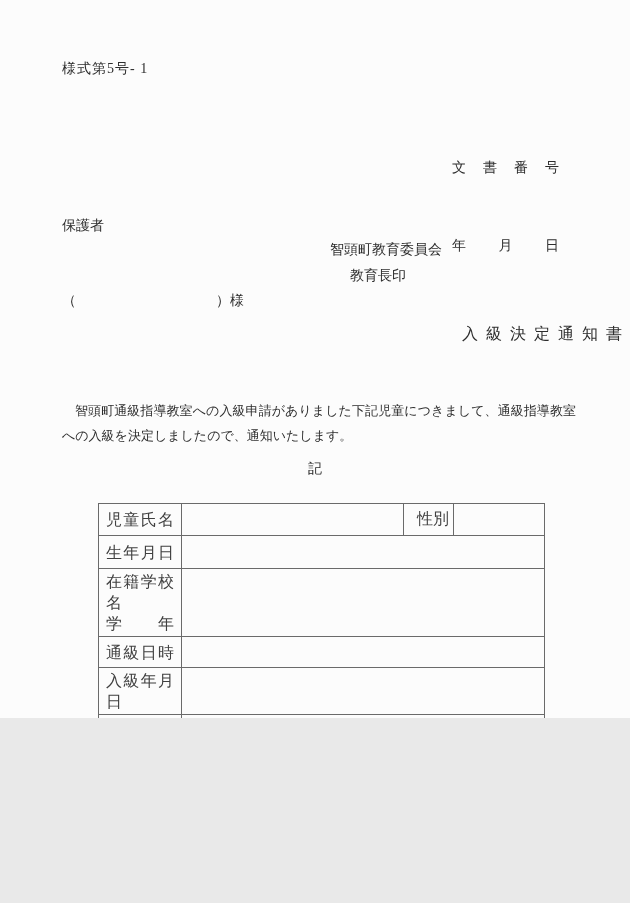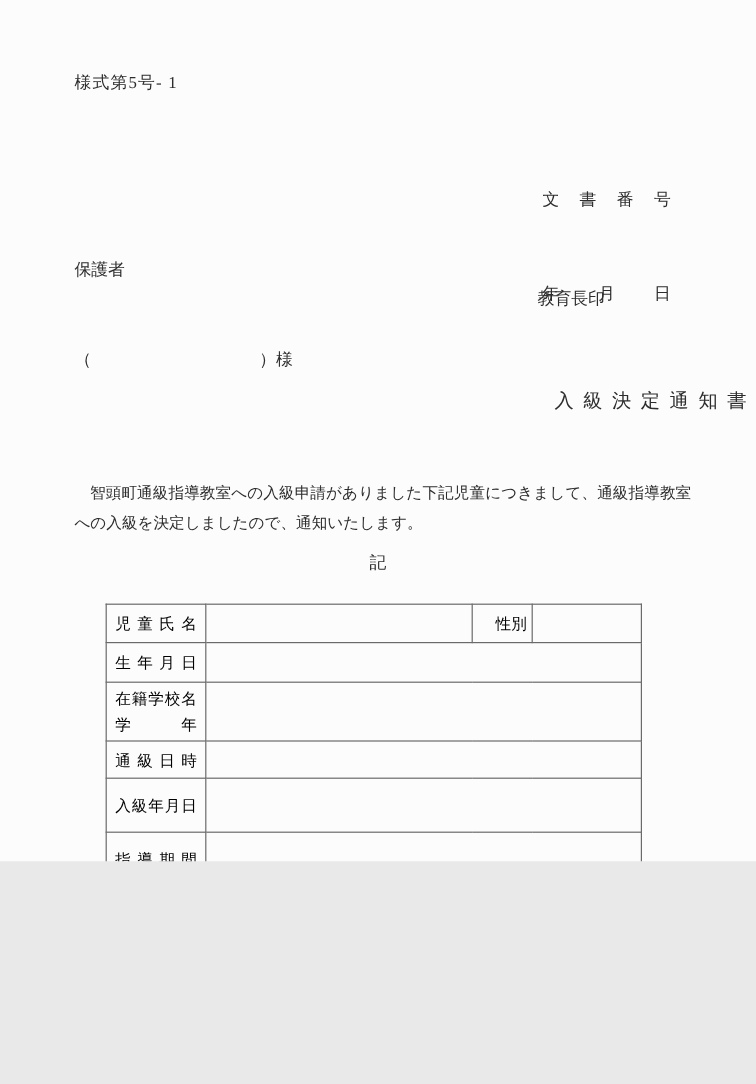--- a/index.html
+++ b/index.html
@@ -38,21 +38,21 @@
   }
 
   .sender {
     left: 330px; top: 237px;
     width: 174px;
     font-size: 14px;
     line-height: 26px;
   }
   .sender-row {
     display: flex;
-    justify-content: flex-end;
+    justify-content: flex-start;
     margin-left: 20px;
   }
 
   .doc-title {
     left: 0; top: 324px;
     width: 100%;
     text-align: right;
     font-size: 16px;
     font-weight: normal;
     letter-spacing: 8px;
@@ -70,26 +70,26 @@
 
   .ki {
     left: 0; top: 460px;
     width: 100%;
     text-align: center;
     font-size: 14px;
   }
 
   table.form-table {
     position: absolute;
-    left: 88px; top: 503px;
+    left: 98px; top: 503px;
     width: 446px;
     border-collapse: collapse;
     table-layout: fixed;
-    font-size: 13px;
-    color: #000000;
+    font-size: 16px;
+    color: #404040;
   }
   .form-table td {
     border: 1px solid #6a6a6a;
     vertical-align: middle;
     padding: 2px 8px;
   }
   .form-table td.lbl {
     padding: 2px 7px;
     text-align: justify;
     text-align-last: justify;
@@ -112,20 +112,21 @@
     <div>文　書　番　号</div>
     <div>年　　月　　日</div>
   </div>
 
   <div class="abs guardian">
     <div>保護者</div>
     <div>（　　　　　　　　　　）様</div>
   </div>
 
   <div class="abs sender">
+    <div>智頭町教育委員会</div>
     <div class="sender-row">
       <span>教育長</span>
       <span>印</span>
     </div>
   </div>
 
   <h1 class="abs doc-title">入級決定通知書</h1>
 
   <p class="abs body-par">智頭町通級指導教室への入級申請がありました下記児童につきまして、通級指導教室への入級を決定しましたので、通知いたします。</p>
 

